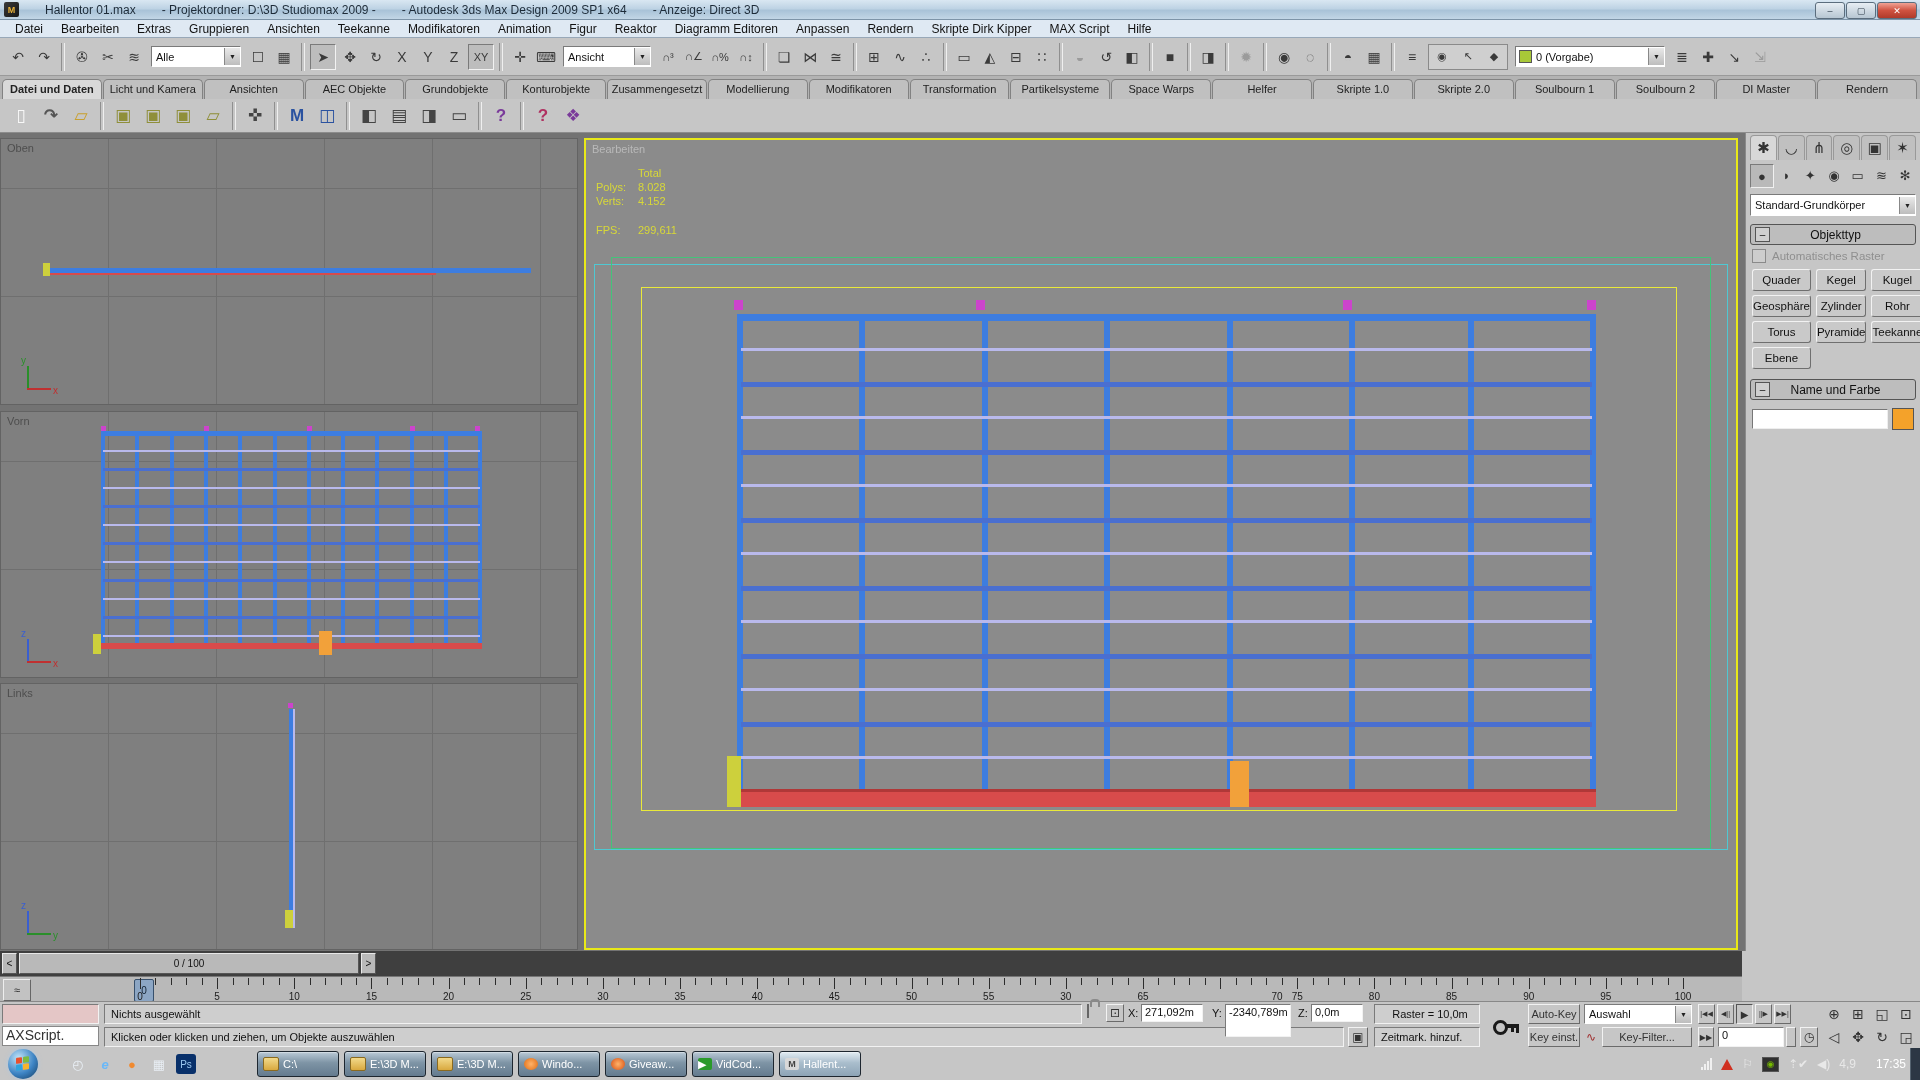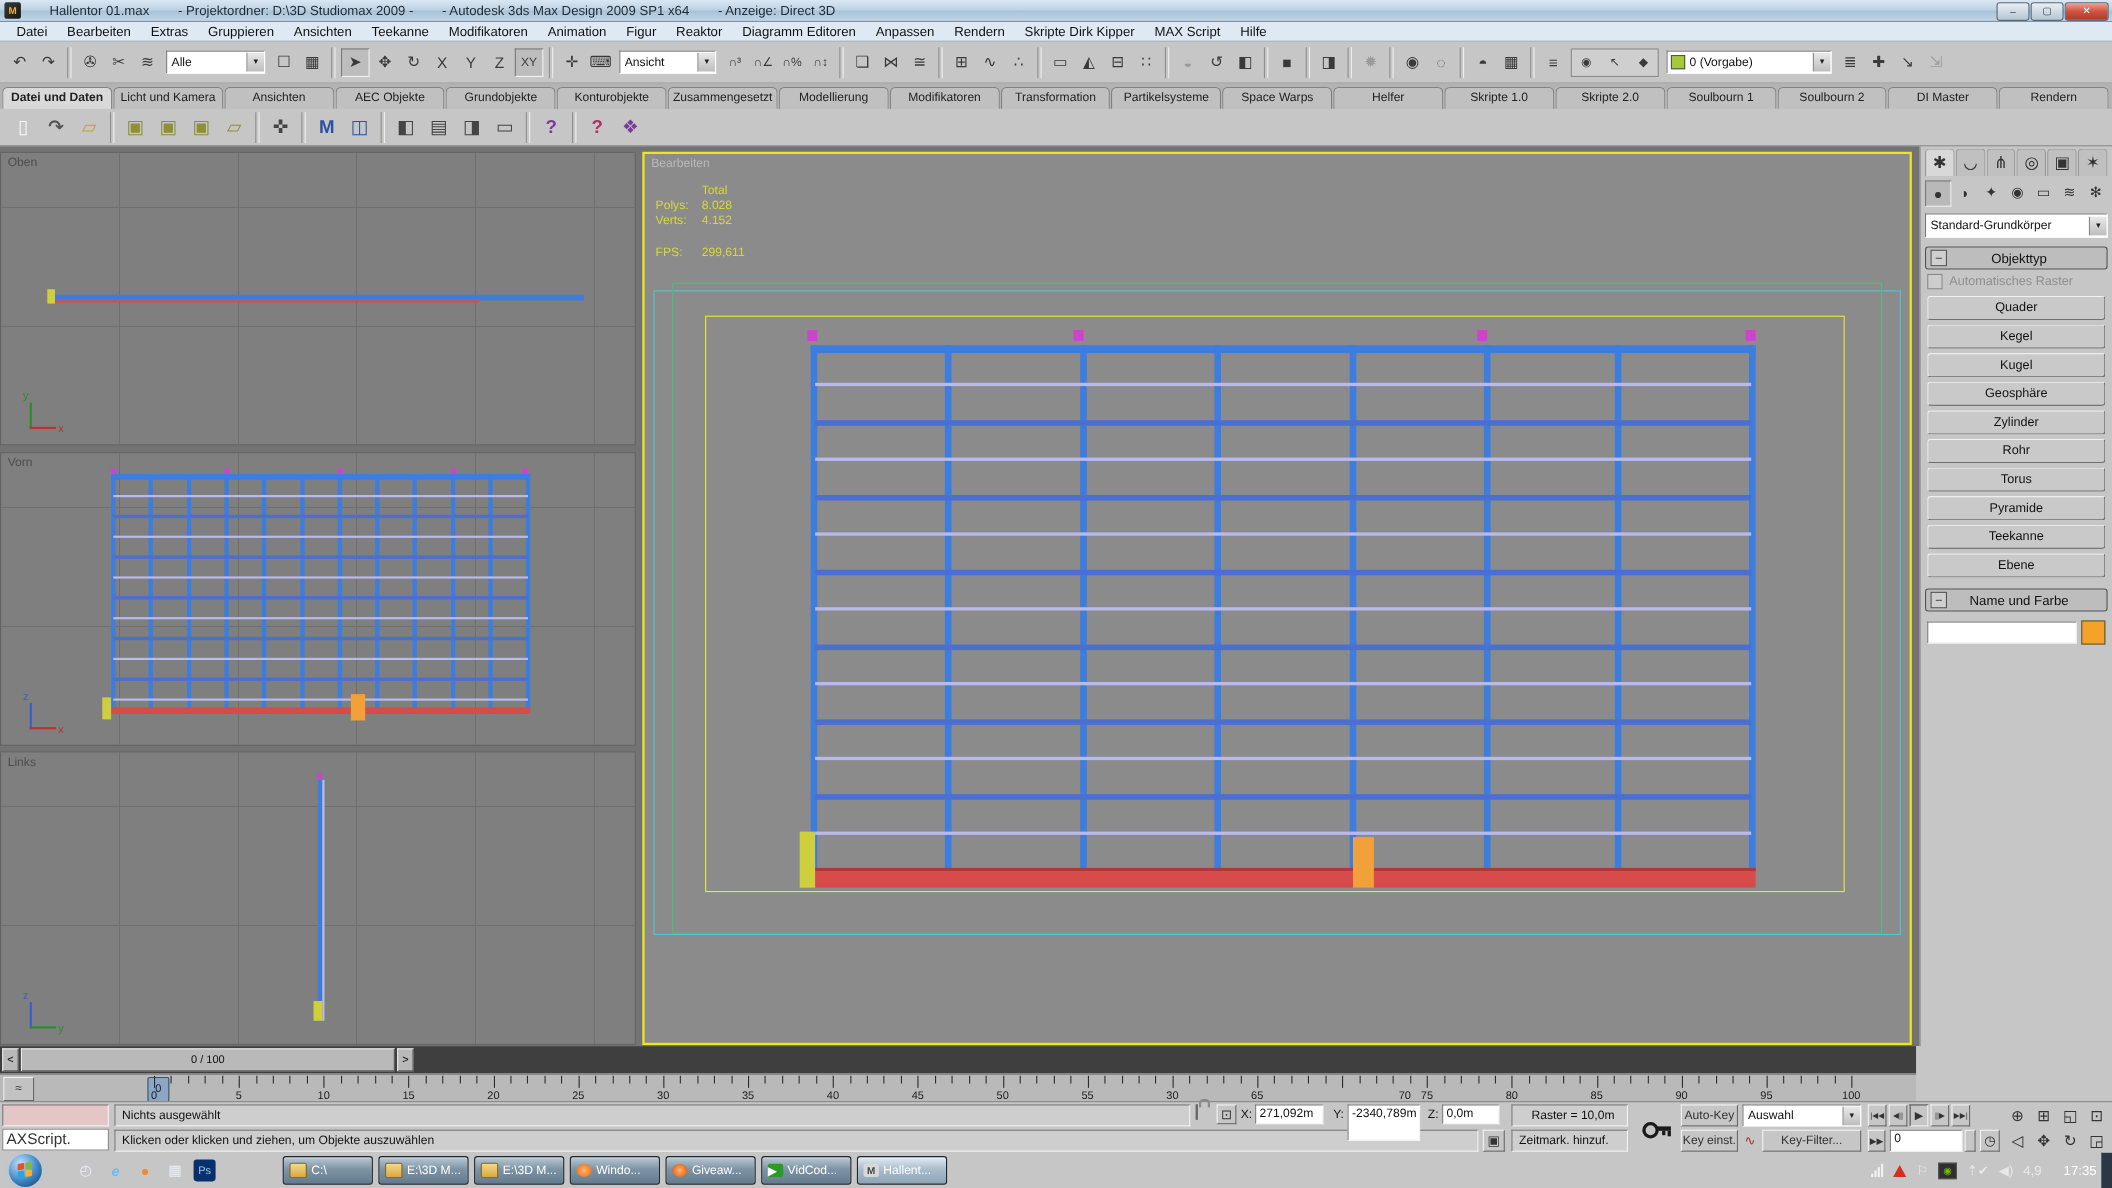--- a/index.html
+++ b/index.html
@@ -78,21 +78,21 @@
   #cp-sub{display:flex;gap:2px;margin:2px 0 6px 0;}
   .cpsub{width:22px;height:22px;display:flex;align-items:center;justify-content:center;font-size:13px;color:#333;}
   .cpsub.active{border:1px solid;border-color:#7a7a7a #f0f0f0 #f0f0f0 #7a7a7a;background:#b9b9b9;}
   .rollout{margin:8px 0 4px 0;height:19px;background:#bdbdbd;border:1px solid #555;border-radius:3px;
     display:flex;align-items:center;font-size:12px;}
   .rollout .minus{width:13px;height:13px;border:1px solid #555;margin:0 4px;display:flex;align-items:center;
     justify-content:center;font-size:10px;background:#cfcfcf;}
   .rollout .rtitle{flex:1;text-align:center;padding-right:18px;}
   .cbrow{display:flex;align-items:center;gap:6px;margin:4px 2px;color:#8f8f8f;font-size:11.5px;}
   .cbox{width:12px;height:12px;border:1px solid #8a8a8a;background:#cdcdcd;}
-  #cp-btns{display:grid;grid-template-columns:1fr;gap:4px 5px;padding:2px;}
+  #cp-btns{display:grid;grid-template-columns:1fr 1fr 1fr;gap:4px 5px;padding:2px;}
   .cpbtn{height:20px;background:#c9c9c9;border:1px solid;border-color:#f2f2f2 #6f6f6f #6f6f6f #f2f2f2;
     border-radius:3px;display:flex;align-items:center;justify-content:center;font-size:11.5px;}
   #namerow{display:flex;align-items:center;gap:4px;padding:4px 2px;}
   #namefield{flex:1;height:18px;background:#fff;border:1px solid;border-color:#777 #eee #eee #777;}
   #colorswatch{width:20px;height:20px;background:#f4a22a;border:1px solid #555;}
   
   #timeslider{position:absolute;left:0;top:951px;width:1742px;height:25px;background:#3f3f3f;
     display:flex;align-items:center;padding-left:2px;box-sizing:border-box;}
   #timeslider-right{position:absolute;left:1742px;top:951px;width:178px;height:25px;background:#c6c6c6;}
   .tsbtn{height:19px;background:#b9b9b9;border:1px solid;border-color:#e8e8e8 #555 #555 #e8e8e8;

